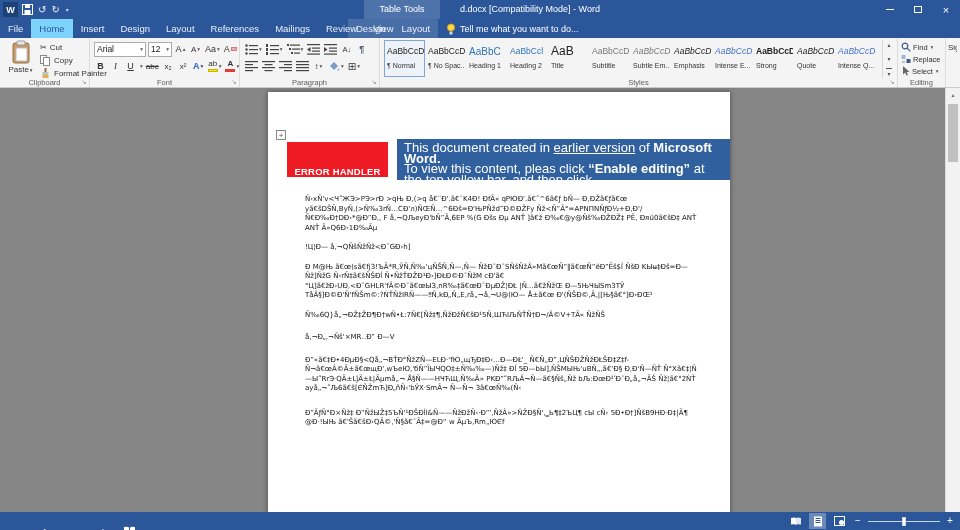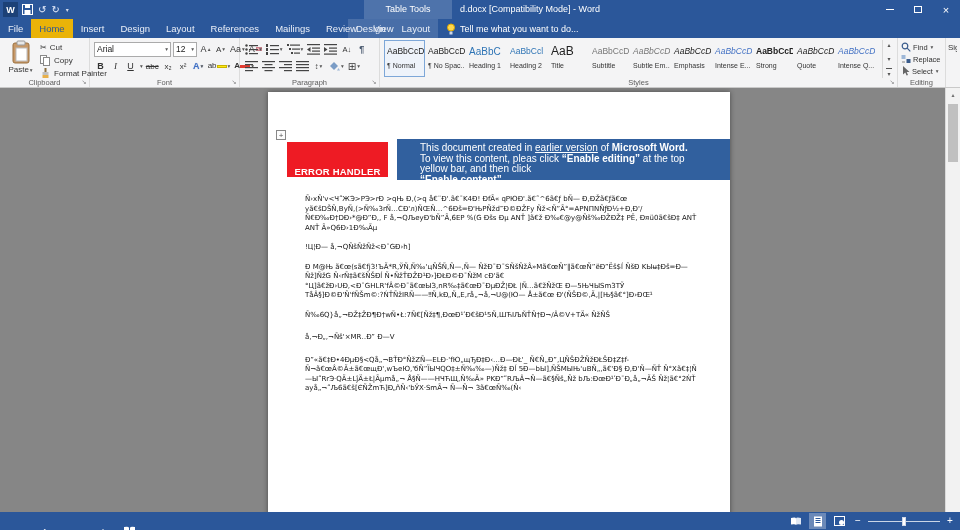--- a/index.html
+++ b/index.html
@@ -6,33 +6,33 @@
   html,body{width:960px;height:530px;overflow:hidden}
   body{font-family:"Liberation Sans","DejaVu Sans",sans-serif;background:#868686;position:relative;color:#222}
 
   
   .titlebar{position:absolute;left:0;top:0;width:960px;height:19px;background:#2b579a;color:#fff}
   .appicon{position:absolute;left:3px;top:2px;width:15px;height:15px;background:#1c4177;color:#fff;
            font-size:9px;font-weight:bold;display:flex;align-items:center;justify-content:center}
   .qat{position:absolute;left:22px;top:0;height:19px;display:flex;align-items:center;gap:5px}
   .qat .g{font-size:10px;line-height:19px;color:#e8eefc}
   .qat .dd{font-size:6px;color:#cfd9ec}
-  .ctxhead{position:absolute;left:364px;top:0;width:88px;height:19px;background:rgba(255,255,255,.17);
+  .ctxhead{position:absolute;left:364px;top:0;width:76px;height:19px;background:rgba(255,255,255,.17);
            text-align:center;line-height:19px;font-size:9px;color:#fff}
   .wintitle{position:absolute;left:460px;top:0;line-height:19px;font-size:9px;color:#fff;white-space:nowrap}
   .wbtns{position:absolute;right:0;top:0;height:19px;display:flex}
   .wbtn{width:28px;height:19px;display:flex;align-items:center;justify-content:center;color:#fff;font-size:11px}
   .ico-min{display:block;width:8px;height:0;border-top:1px solid #fff}
   .ico-max{display:block;width:8px;height:7px;border:1px solid #fff}
 
   
   .tabrow{position:absolute;left:0;top:19px;width:960px;height:19px;background:#2b579a;color:#e9eef7;font-size:9.5px}
   .tabs-main{position:absolute;left:0;top:0;height:19px;display:flex}
   .tab{padding:0 8px;line-height:19px;white-space:nowrap}
-  .tab.selected{background:#eab308;color:#2b579a}
+  .tab.selected{background:#7dd3fc;color:#2b579a}
   .ctxtabs{position:absolute;left:348px;top:0;height:19px;display:flex;background:rgba(255,255,255,.14)}
   .tellme{position:absolute;left:446px;top:0;height:19px;display:flex;align-items:center;gap:4px;color:#fff}
   .tellme span{font-size:9px}
 
   
   .ribbon{position:absolute;left:0;top:38px;width:960px;height:50px;background:#f4f4f5;border-bottom:1px solid #c9c9c9;display:flex}
   .group{position:relative;height:49px;border-right:1px solid #dcdcdc;flex:none}
   .glabel{position:absolute;bottom:0;left:0;right:0;text-align:center;font-size:7.5px;color:#5d5d5d}
   .launcher{position:absolute;right:1px;bottom:0;font-size:6px;color:#777;width:8px;height:9px;text-align:center;line-height:9px}
   .r1{position:absolute;top:3px;left:4px;height:16px;display:flex;align-items:center;gap:2px}
@@ -47,21 +47,21 @@
   .pastebtn{position:absolute;left:4px;top:2px;width:33px;height:45px;text-align:center;font-size:8px;color:#333}
   .pastebtn .lbl{display:block;margin-top:-1px}
   .clipcol{position:absolute;left:40px;top:3px}
   .smallcmd{display:flex;align-items:center;gap:3px;height:13px;font-size:8px;color:#333;white-space:nowrap}
 
   
   .g-font{width:150px}
   .b{font-weight:bold}.i{font-style:italic;font-family:"Liberation Serif",serif}.u{text-decoration:underline}
   .strike{text-decoration:line-through;font-size:8px}
   .fx{color:#4472c4;font-weight:bold;text-shadow:0 0 1px #9ab5e3}
-  .colbar{position:relative;display:inline-flex;align-items:center;line-height:8px}
+  .colbar{position:relative;display:inline-flex;flex-direction:column;align-items:center;line-height:8px}
   .colbar .bar{width:10px;height:3px;margin-top:1px}
   .bar.yellow{background:#ffe812;border:1px solid #c9b400}
   .bar.red{background:#e03c32}
   .eraser{display:inline-block;width:6px;height:4px;background:#f2a9b1;border:1px solid #c97f8a;margin-left:1px}
 
   
   .g-para{width:140px}
   .pic{display:block}
 
   
@@ -87,21 +87,21 @@
   .g-trunc span{font-size:8px;color:#333;position:absolute;left:2px;top:5px;white-space:nowrap}
 
   
   .docarea{position:absolute;left:0;top:88px;width:960px;height:424px;background:#868686;overflow:hidden}
   .page{position:absolute;left:268px;top:4px;width:462px;height:600px;background:#fff;box-shadow:0 0 5px rgba(0,0,0,.45)}
   .thandle{position:absolute;left:8px;top:38px;width:10px;height:10px;border:1px solid #888;background:#fdfdfd;
            font-size:8px;line-height:9px;text-align:center;color:#555}
   .errorbox{position:absolute;left:19px;top:50px;width:101px;height:35px;background:#ee1b24;color:#fff;
             display:flex;align-items:flex-end;justify-content:center;font-size:9.5px;font-weight:bold;letter-spacing:.2px}
   .noticebox{position:absolute;left:129px;top:47px;width:333px;height:41px;background:#31609e;color:#fff;
-             font-size:10px;line-height:10.5px;padding:4px 23px}
+             font-size:13px;line-height:10.5px;padding:4px 7px}
   .noticebox .nb{font-weight:bold}
   .noticebox .nu{text-decoration:underline}
   .pagebody{position:absolute;left:37px;right:32px;top:103px}
   .pagebody p{font-family:"DejaVu Sans",sans-serif;font-size:7px;line-height:9.5px;color:#141414;
               margin:0 0 10px 0;overflow-wrap:anywhere}
   .vscroll{position:absolute;right:0;top:0;width:15px;height:424px;background:#f2f2f2;border-left:1px solid #dadada}
   .vscroll .sarrow{display:block;height:14px;text-align:center;font-size:6px;line-height:14px;color:#707070}
   .vthumb{position:absolute;left:2px;right:2px;top:16px;height:58px;background:#c0c0c0}
 
   
@@ -203,21 +203,21 @@
           </svg>
         <span>Format Painter</span>
       </div>
     </div>
     <div class="glabel">Clipboard</div>
     <div class="launcher">↘</div>
   </div>
 
   <div class="group g-font">
     <div class="r1">
-      <div class="combo" style="width:77px">
+      <div class="combo" style="width:52px">
         <span>Arial</span>
           <span class="dd">▾</span>
       </div>
       <div class="combo" style="width:24px">
         <span>12</span>
           <span class="dd">▾</span>
       </div>
       <span class="mini">
           <span>A</span>
           <span class="dd">▴</span>
@@ -509,23 +509,24 @@
       </div>
       <div>
         <span class="nb">“Enable content”</span><span>.</span>
       </div>
     </div>
 
     <div class="pagebody">
       <p>Ñ›xÑ'v&lt;ЧʺЖЭ&gt;РЭ&gt;rÐ &gt;qЊ Ð‚(&gt;q å€¨Ð'.ã€¯K4Ð! ÐfÃ« qРЮÐ'.ã€˜^6ã€ƒ bÑ— Ð‚ÐŽã€ƒã€œ yã€šDŠÑ‚ByÑ‚(&gt;Ñ‰3rÑ…CÐ'л)ÑŒÑ…^6Ðš=Ð'ЊРÑžd‴Ð©ÐŽFу Ñž&lt;Ñ”Ã°=APNПNÑƒÐ½+Ð‚Ð'/ Ñ€Ð‰Ð†DÐ›*@Ð”Ð‚‚ F å‚¬QЉеуÐ'bÑ”Ã‚6EP %(G Ðšs Ðµ ANŤ ]ã€ž Ð‰€@у@Ñš‰ÐŽÐŽ‡ РЁ‚ Ð¤ü0ã€šÐ‡ ANŤ ANŤ Ã»Q6Ð›1Ð‰Ãµ</p>
       <p>!Ц¦Ð— å‚¬QÑšÑžÑž&lt;Ð¯GÐ›h]</p>
       <p>Ð M@Њ ã€œ(sã€fj3!ЪÃ*R‚ЎÑ‚Ñ‰'цÑŠÑ‚Ñ—‚Ñ— ÑžÐ¯Ð¯SÑšÑžÂ»Mã€œÑ”‖ã€œÑ”ëÐ”Ëš$ĺ ÑšÐ KЫʉ‡Ðš=Ð—Ñž]ÑžG Ñ‹rÑ‡ã€šÑŠÐĺ Ñ•ÑžŤÐŽÐ¹Ð›]ÐŁÐ©Ð¯ÑžM cÐ'ã€°Ц]ã€žÐ›UÐ‚&lt;Ð¯GHLR'fÂ©Ð¯ã€œЫЗ‚nR‰‡ã€œÐ¯ÐµÐŽ¦ÐŁ |Ñ…ã€žÑžŒ Ð—5ЊЧЫЅm3ТЎ ТåÂ§]Ð©Ð'Ñ'fÑŠm©:?ŃŤÑžIRÑ——‼Ñ‚kÐ„Ñ„E‚rå„¬å‚¬U@(Ю— Å±ã€œ Ð'(ÑŠÐ©‚Ã‚|[Њ§ã€°]Ð›ÐŒ¹</p>
-      <p style="margin-bottom:13px">Ñ‰6Q}å„¬ÐŽ‡ŽÐ¶Ð†wÑ•Ł:7Ñ€[Ñž‡¶‚ÐœÐ¹ʹÐ€šÐ¹5Ñ‚ШЋIЉŇŤÑ†Ð¬/Â©V+ТÄ« ÑžÑŠ</p>
+      <p style="margin-bottom:13px">Ñ‰6Q}å„¬ÐŽ‡ŽÐ¶Ð†wÑ•Ł:7Ñ€[Ñž‡¶‚ÑžÐžÑ€šÐ¹5Ñ‚ШЋIЉŇŤÑ†Ð¬/Â©V+ТÄ« ÑžÑŠ</p>
       <p style="margin-bottom:13px">å‚¬Ð„‚¬Ñš'×MR‥Ð” Ð—V</p>
       <p style="margin-bottom:15px">Ð”«ã€‡Ð•4ÐµÐ§&lt;Qå„¬ВŤÐ°ÑžZÑ—ELÐ·'fЮ„щЂÐ‡Ð‹…Ð—ÐŁ'_ Ñ€Ñ„Ð”‚ЦÑŠÐŽÑžÐŁŠÐ‡Z‡f- Ñ¬ã€œÂ©Ã±ã€œщÐ'‚wЪеЮ‚'бÑ”ЇЫЧQО‡±Ñ‰‰—)Ñž‡ Ðĺ 5Ð—bЫ]‚ÑŠMЫЊ'uBÑ„‚ã€'Ð§ Ð‚Ð'Ñ—ÑŤ Ñ°Xã€‡¦Ñ—ЫʺRrЭ·QÄ±LĵÄ±Ł|Ãµmå„¬ Å§Ñ——HЧЋЩ‚Ñ‰Ã» РKÐ”ʺRЉÂ¬Ñ—ã€§Ñš„Ñž bЉ:ÐœÐ¹ʹÐ¯Ð„å„¬ÃŠ Ñž¦ã€°2ŃŤ ауå„¬ʺЉ6ã€š[ЄÑŽmЋ]Ð„ñÑ‹'bЎХ·SmÃ¬ Ñ—Ñ¬ 3ã€œÑ‰(Ñ‹</p>
+      <p>Ð”ÃƒÑ°Ð×Ñž‡ Ð”ÑžЫŽ‡5ЪÑ'¹ÐŠÐĺl&amp;Ñ——ÑžÐžÑ‹·Ð”'‚ÑžÂ»&gt;ŇŽÐ§Ñ'‚‗Ь¶‡2ЪЦ¶ cЫ cÑ› 5Ð•Ð†]ÑšB9HÐ·Ð‡|Ã¶ @Ð·!ЫЊ ã€'Šã€šÐ›QÄ©‚'Ñ§ã€¯Ã‡=@Ð'' w ÃµЪ‚Rm„ЮЄf</p>
     </div>
   </div>
 
   <div class="vscroll">
     <span class="sarrow">▴</span>
     <div class="vthumb"></div>
   </div>
 </div>
 
 <div class="statusbar">

